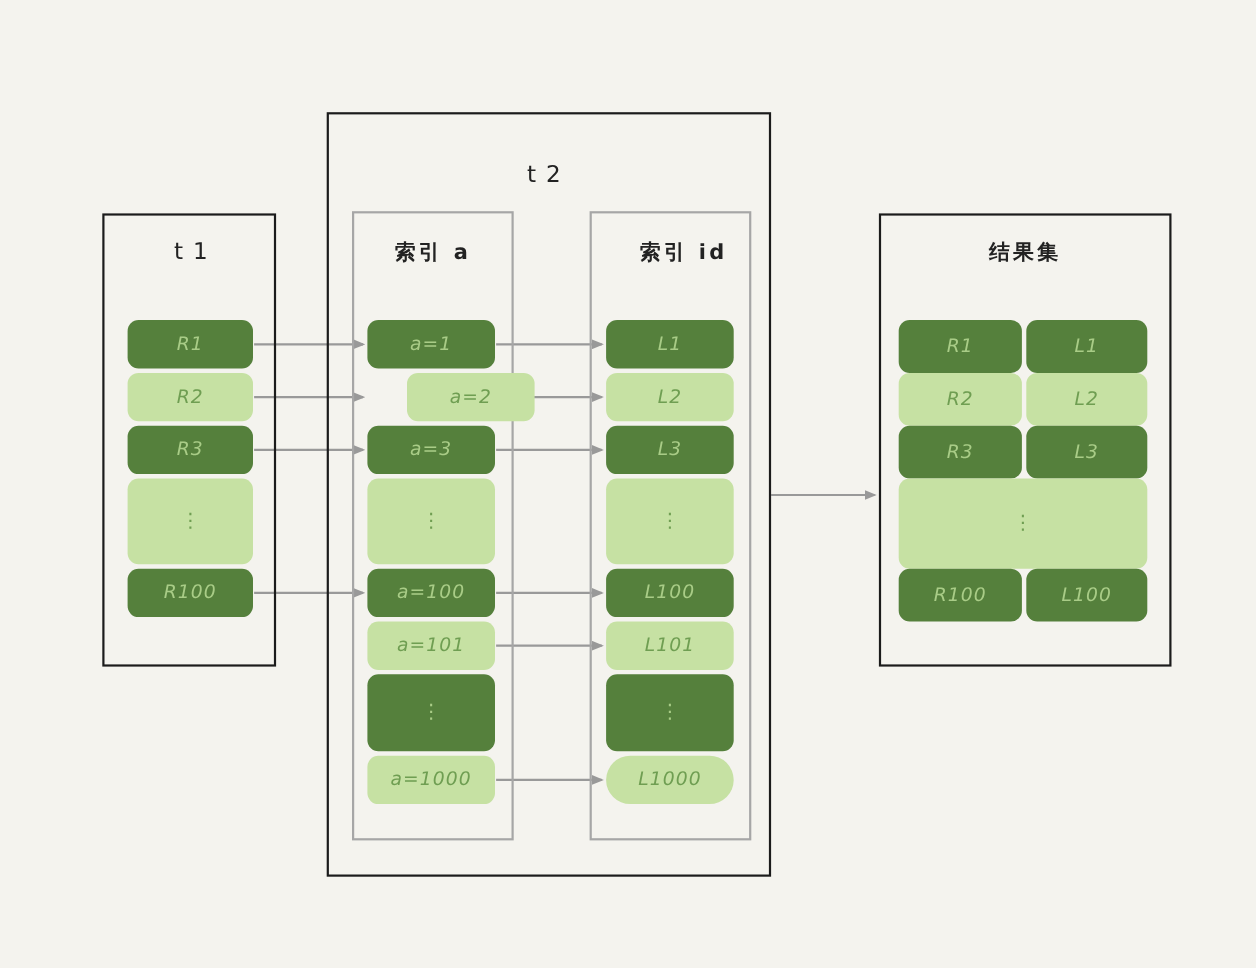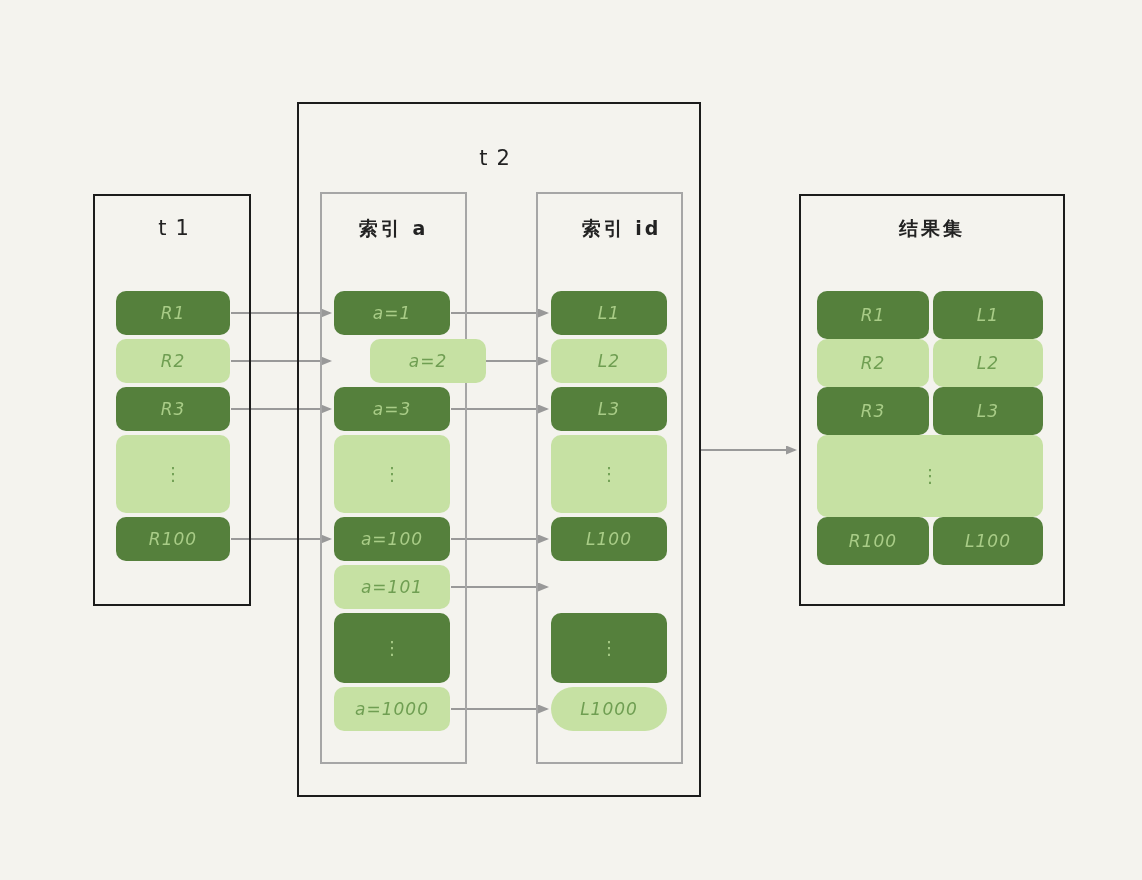--- a/index.html
+++ b/index.html
@@ -82,20 +82,21 @@
       <span class="dots">⋮</span>
     </div>
     <div class="cell light" style="left: 334px; top: 687px; width: 116px; height: 44px;">a=1000</div>
     <div class="cell dark" style="left: 551px; top: 291px; width: 116px; height: 44px;">L1</div>
     <div class="cell light" style="left: 551px; top: 339px; width: 116px; height: 44px;">L2</div>
     <div class="cell dark" style="left: 551px; top: 387px; width: 116px; height: 44px;">L3</div>
     <div class="cell light" style="left: 551px; top: 435px; width: 116px; height: 78px;">
       <span class="dots">⋮</span>
     </div>
     <div class="cell dark" style="left: 551px; top: 517px; width: 116px; height: 44px;">L100</div>
+    <div class="cell light" style="left: 551px; top: 565px; width: 116px; height: 44px;">L101</div>
     <div class="cell dark" style="left: 551px; top: 613px; width: 116px; height: 70px;">
       <span class="dots">⋮</span>
     </div>
     <div class="cell light" style="left: 551px; top: 687px; width: 116px; height: 44px; border-radius: 22px;">L1000</div>
     <div class="cell dark" style="left: 817px; top: 291px; width: 112px; height: 48px;">R1</div>
     <div class="cell dark" style="left: 933px; top: 291px; width: 110px; height: 48px;">L1</div>
     <div class="cell light" style="left: 817px; top: 339px; width: 112px; height: 48px;">R2</div>
     <div class="cell light" style="left: 933px; top: 339px; width: 110px; height: 48px;">L2</div>
     <div class="cell dark" style="left: 817px; top: 387px; width: 112px; height: 48px;">R3</div>
     <div class="cell dark" style="left: 933px; top: 387px; width: 110px; height: 48px;">L3</div>

